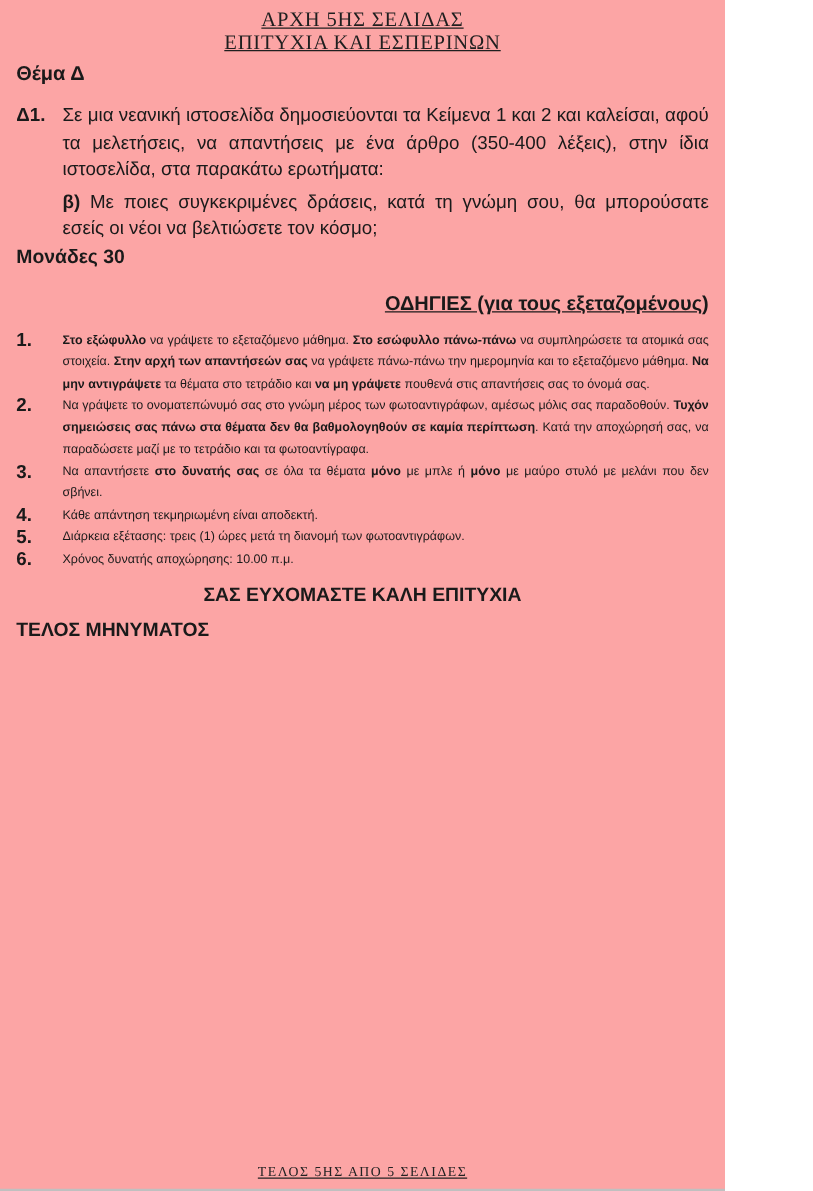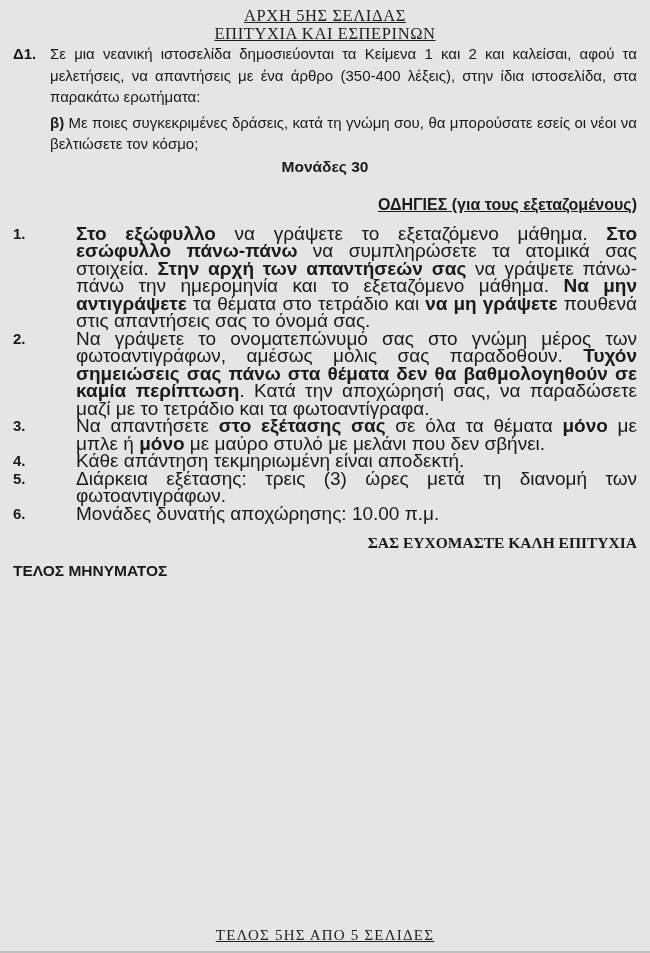--- a/index.html
+++ b/index.html
@@ -2,23 +2,23 @@
 <html lang="el"><head>
 <meta charset="utf-8">
 <style>
   html, body {
     margin: 0;
     padding: 0;
     background: #ffffff;
   }
   .page {
     position: relative;
-    width: 650px;
+    width: 580px;
     height: 953px;
-    background: #e5e5e5;
+    background: #fca5a5;
     overflow: hidden;
     font-family: "Liberation Sans", "DejaVu Sans", sans-serif;
     color: #1a1a1a;
     box-sizing: border-box;
   }
   .content {
     padding: 7px 13px 0 13px;
   }
   
   .doc-header {
@@ -32,21 +32,21 @@
     text-decoration: underline;
     color: #1f1f1f;
   }
   .doc-footer {
     position: absolute;
     left: 0;
     right: 0;
     bottom: 9px;
     text-align: center;
     font-family: "Liberation Serif", "DejaVu Serif", serif;
-    font-size: 15px;
+    font-size: 11px;
     letter-spacing: 1.2px;
     text-decoration: underline;
     color: #222222;
   }
   .bottom-rule {
     position: absolute;
     left: 0;
     right: 0;
     bottom: 0;
     height: 2px;
@@ -54,20 +54,21 @@
   }
   
   .theme {
     margin-top: 7px;
     font-size: 16px;
     font-weight: bold;
     line-height: 20px;
   }
   .q-row {
     display: flex;
+    margin-top: 12px;
     justify-content: space-between;
   }
   .num-col {
     flex: 0 0 37px;
     font-weight: bold;
     font-size: 15px;
     line-height: 21.5px;
   }
   .q-body {
     flex: 1;
@@ -76,21 +77,21 @@
   }
   .justify { text-align: justify; }
   .sub-q {
     margin-left: 37px;
     margin-top: 4px;
     font-size: 15px;
     line-height: 21.5px;
   }
   .points {
     margin-top: 1px;
-    text-align: center;
+    text-align: left;
     font-weight: bold;
     font-size: 15.5px;
     line-height: 21px;
   }
   .instr-title {
     margin-top: 18px;
     text-align: right;
     font-weight: bold;
     font-size: 16px;
     line-height: 20px;
@@ -100,31 +101,29 @@
     margin-top: 10px;
   }
   .instr-item {
     display: flex;
   }
   .instr-item .num-col {
     line-height: 17.5px;
   }
   .instr-item .item-text {
     flex: 1;
-    font-size: 19px;
+    font-size: 10px;
     line-height: 17.5px;
-    margin-left: 26px;
   }
   .closing-wish {
     margin-top: 12px;
-    text-align: right;
+    text-align: center;
     font-weight: bold;
     font-size: 15.5px;
     line-height: 18px;
-    font-family: Liberation Serif, serif;
   }
   .closing-end {
     margin-top: 10px;
     text-align: left;
     font-weight: bold;
     font-size: 15.5px;
     line-height: 18px;
   }
   b { font-weight: bold; }
 </style>
@@ -132,20 +131,21 @@
 <body>
 
 <div class="page">
   <div class="content">
 
     <div class="doc-header">
       <div class="hline">ΑΡΧΗ 5ΗΣ ΣΕΛΙΔΑΣ</div>
       <div class="hline">ΕΠΙΤΥΧΙΑ ΚΑΙ ΕΣΠΕΡΙΝΩΝ</div>
     </div>
 
+    <div class="theme">Θέμα Δ</div>
 
     <div class="q-row">
       <div class="num-col">Δ1.</div>
       <div class="q-body justify"><span>Σε μια νεανική ιστοσελίδα δημοσιεύονται τα Κείμενα 1 και 2 και καλείσαι, αφού τα μελετήσεις, να απαντήσεις με ένα άρθρο (350-400 λέξεις), στην ίδια ιστοσελίδα, στα παρακάτω ερωτήματα:</span></div>
     </div>
 
     <div class="sub-q justify"><b>β)</b><span> Με ποιες συγκεκριμένες δράσεις, κατά τη γνώμη σου, θα μπορούσατε εσείς οι νέοι να βελτιώσετε τον κόσμο;</span></div>
 
     <div class="points">Μονάδες 30</div>
 
@@ -155,33 +155,33 @@
       <div class="instr-item">
         <div class="num-col">1.</div>
         <div class="item-text justify"><b>Στο εξώφυλλο</b><span> να γράψετε το εξεταζόμενο μάθημα. </span><b>Στο εσώφυλλο πάνω-πάνω</b><span> να συμπληρώσετε τα ατομικά σας στοιχεία. </span><b>Στην αρχή των απαντήσεών σας</b><span> να γράψετε πάνω-πάνω την ημερομηνία και το εξεταζόμενο μάθημα. </span><b>Να μην αντιγράψετε</b><span> τα θέματα στο τετράδιο και </span><b>να μη γράψετε</b><span> πουθενά στις απαντήσεις σας το όνομά σας.</span></div>
       </div>
       <div class="instr-item">
         <div class="num-col">2.</div>
         <div class="item-text justify"><span>Να γράψετε το ονοματεπώνυμό σας στο γνώμη μέρος των φωτοαντιγράφων, αμέσως μόλις σας παραδοθούν. </span><b>Τυχόν σημειώσεις σας πάνω στα θέματα δεν θα βαθμολογηθούν σε καμία περίπτωση</b><span>. Κατά την αποχώρησή σας, να παραδώσετε μαζί με το τετράδιο και τα φωτοαντίγραφα.</span></div>
       </div>
       <div class="instr-item">
         <div class="num-col">3.</div>
-        <div class="item-text justify"><span>Να απαντήσετε </span><b>στο εξέτασης σας</b><span> σε όλα τα θέματα </span><b>μόνο</b><span> με μπλε ή </span><b>μόνο</b><span> με μαύρο στυλό με μελάνι που δεν σβήνει.</span></div>
+        <div class="item-text justify"><span>Να απαντήσετε </span><b>στο δυνατής σας</b><span> σε όλα τα θέματα </span><b>μόνο</b><span> με μπλε ή </span><b>μόνο</b><span> με μαύρο στυλό με μελάνι που δεν σβήνει.</span></div>
       </div>
       <div class="instr-item">
         <div class="num-col">4.</div>
         <div class="item-text justify"><span>Κάθε απάντηση τεκμηριωμένη είναι αποδεκτή.</span></div>
       </div>
       <div class="instr-item">
         <div class="num-col">5.</div>
-        <div class="item-text justify"><span>Διάρκεια εξέτασης: τρεις (3) ώρες μετά τη διανομή των φωτοαντιγράφων.</span></div>
+        <div class="item-text justify"><span>Διάρκεια εξέτασης: τρεις (1) ώρες μετά τη διανομή των φωτοαντιγράφων.</span></div>
       </div>
       <div class="instr-item">
         <div class="num-col">6.</div>
-        <div class="item-text justify"><span>Μονάδες δυνατής αποχώρησης: 10.00 π.μ.</span></div>
+        <div class="item-text justify"><span>Χρόνος δυνατής αποχώρησης: 10.00 π.μ.</span></div>
       </div>
     </div>
 
     <div class="closing-wish">ΣΑΣ ΕΥΧΟΜΑΣΤΕ ΚΑΛΗ ΕΠΙΤΥΧΙΑ</div>
     <div class="closing-end">ΤΕΛΟΣ ΜΗΝΥΜΑΤΟΣ</div>
 
   </div>
 
   <div class="doc-footer">ΤΕΛΟΣ 5ΗΣ ΑΠΟ 5 ΣΕΛΙΔΕΣ</div>
   <div class="bottom-rule"></div>

